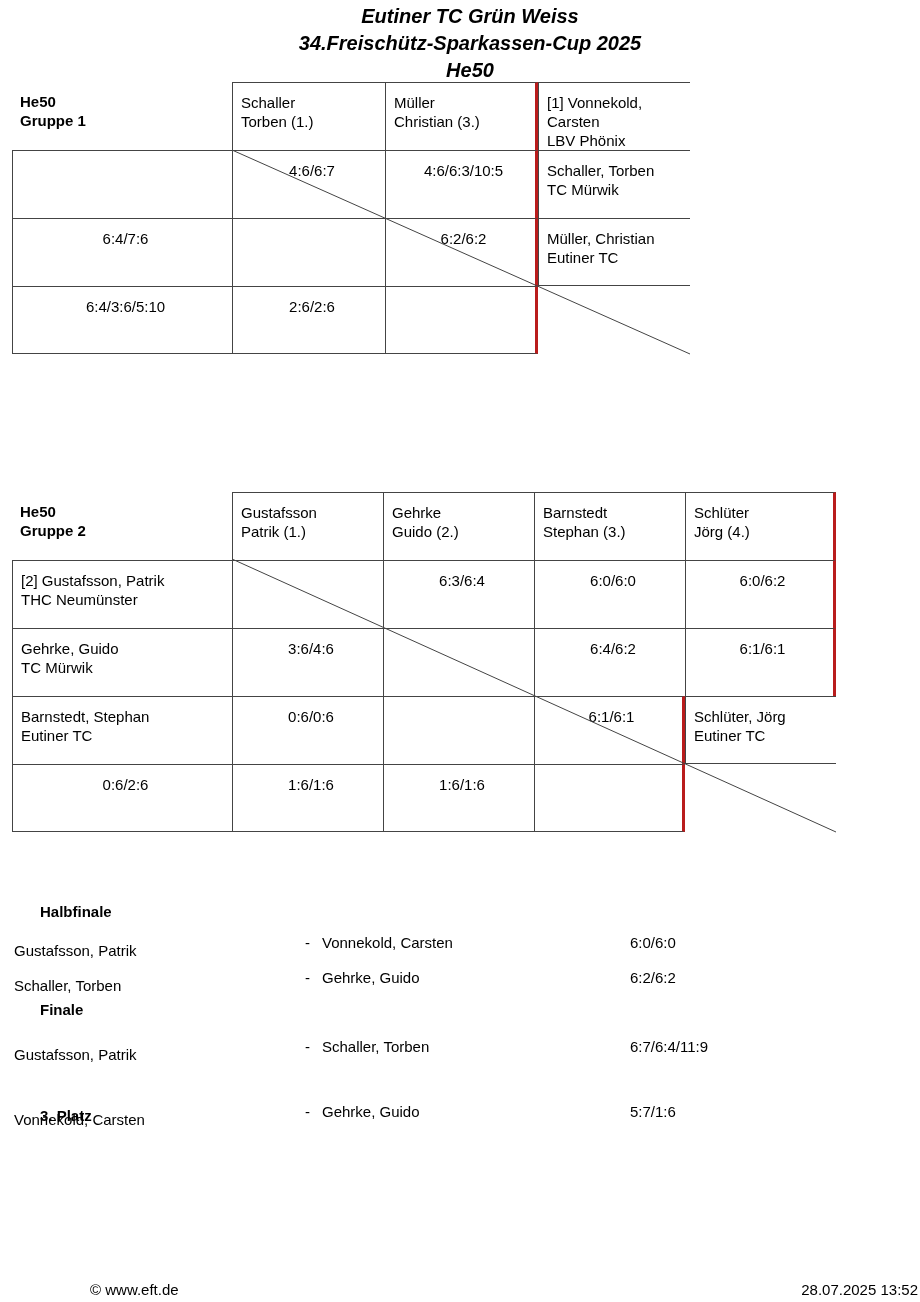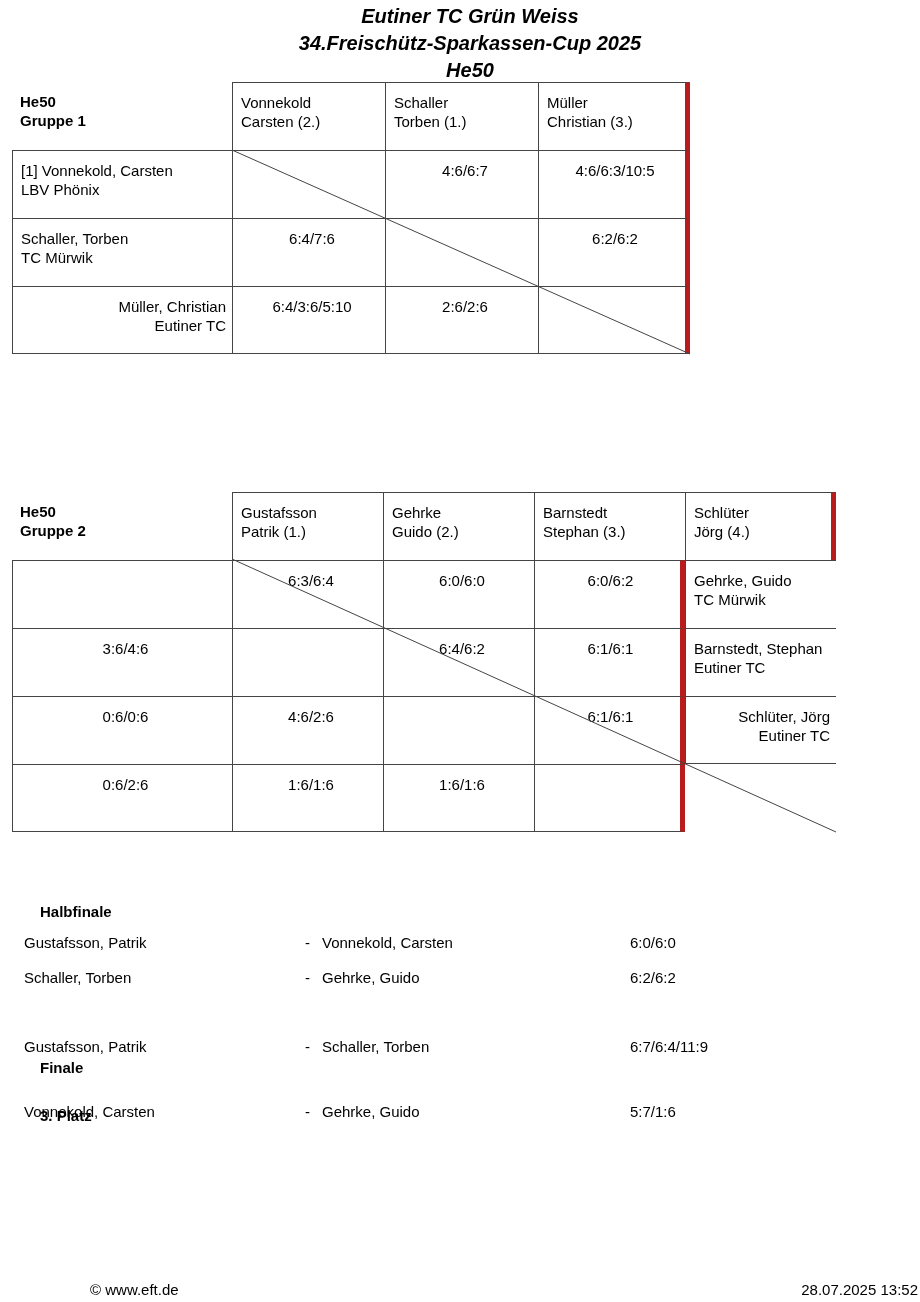--- a/index.html
+++ b/index.html
@@ -32,37 +32,37 @@
     grid-template-columns:220px 151px 151px 151px 151px;
     grid-template-rows:68px 68px 68px 68px 68px;
   }
   .cell {
     border-left:1px solid #444;
     border-top:1px solid #444;
     padding:10px 6px 0 8px;
     font-size:15px; line-height:19px;
     overflow:hidden;
   }
-  .cell.last-col { border-right:5px solid #b91c1c; }
-  .cell.last-row { border-bottom:1px solid #444;text-align:right; }
+  .cell.last-col { border-right:3px solid #b91c1c; }
+  .cell.last-row { border-bottom:1px solid #444; }
   .cell.corner { border:none; font-weight:bold; }
   .cell.score { text-align:center; padding-left:8px; padding-right:2px; }
 
   
   .diag { position:absolute; pointer-events:none; }
   #diag1 { left:232px; top:150px; }
   #diag2 { left:232px; top:559px; }
 
   
   .ko-heading {
     position:absolute; left:40px;
     font-size:15px; font-weight:bold; line-height:18px;
   }
   .ko-row { position:absolute; left:0; width:920px; height:20px; font-size:15px; line-height:18px; }
-  .ko-row .p1   { position:absolute; left:24px; }
+  .ko-row .p1   { position:absolute; left:14px;margin-top:8px; }
   .ko-row .sep  { position:absolute; left:305px; }
   .ko-row .p2   { position:absolute; left:322px; }
   .ko-row .res  { position:absolute; left:630px; }
 
   
   .footer-left  { position:absolute; left:90px; top:1281px; font-size:15px; }
   .footer-right { position:absolute; right:2px;  top:1281px; font-size:15px;margin-left:24px; }
 </style>
 </head>
 <body>
@@ -73,24 +73,20 @@
   <div>He50</div>
 </div>
 
 <div id="group1" class="grid-table">
 
   <div class="cell corner">
     <div>He50</div>
     <div>Gruppe 1</div>
   </div>
   <div class="cell">
-    <div>Vonnekold</div>
-    <div>Carsten (2.)</div>
-  </div>
-  <div class="cell">
     <div>Schaller</div>
     <div>Torben (1.)</div>
   </div>
   <div class="cell last-col">
     <div>Müller</div>
     <div>Christian (3.)</div>
   </div>
 
   <div class="cell">
     <div>[1] Vonnekold, Carsten</div>
@@ -136,40 +132,43 @@
   </div>
   <div class="cell">
     <div>Barnstedt</div>
     <div>Stephan (3.)</div>
   </div>
   <div class="cell last-col">
     <div>Schlüter</div>
     <div>Jörg (4.)</div>
   </div>
 
+  <div class="cell">
+    <div>[2] Gustafsson, Patrik</div>
+    <div>THC Neumünster</div>
+  </div>
   <div class="cell score"></div>
   <div class="cell score">6:3/6:4</div>
   <div class="cell score">6:0/6:0</div>
   <div class="cell score last-col">6:0/6:2</div>
 
   <div class="cell">
     <div>Gehrke, Guido</div>
     <div>TC Mürwik</div>
   </div>
   <div class="cell score">3:6/4:6</div>
   <div class="cell score"></div>
   <div class="cell score">6:4/6:2</div>
   <div class="cell score last-col">6:1/6:1</div>
 
   <div class="cell">
     <div>Barnstedt, Stephan</div>
     <div>Eutiner TC</div>
   </div>
   <div class="cell score">0:6/0:6</div>
-  <div class="cell score">4:6/2:6</div>
   <div class="cell score"></div>
   <div class="cell score last-col">6:1/6:1</div>
 
   <div class="cell last-row">
     <div>Schlüter, Jörg</div>
     <div>Eutiner TC</div>
   </div>
   <div class="cell score last-row">0:6/2:6</div>
   <div class="cell score last-row">1:6/1:6</div>
   <div class="cell score last-row">1:6/1:6</div>
@@ -188,21 +187,21 @@
   <span class="res">6:0/6:0</span>
 </div>
 
 <div class="ko-row" style="top:969px;">
   <span class="p1">Schaller, Torben</span>
   <span class="sep">-</span>
   <span class="p2">Gehrke, Guido</span>
   <span class="res">6:2/6:2</span>
 </div>
 
-<div class="ko-heading" style="top:1059px;">Finale</div>
+<div class="ko-heading" style="top:1001px;">Finale</div>
 
 <div class="ko-row" style="top:1038px;">
   <span class="p1">Gustafsson, Patrik</span>
   <span class="sep">-</span>
   <span class="p2">Schaller, Torben</span>
   <span class="res">6:7/6:4/11:9</span>
 </div>
 
 <div class="ko-heading" style="top:1068px;margin-top:39px;">3. Platz</div>
 

